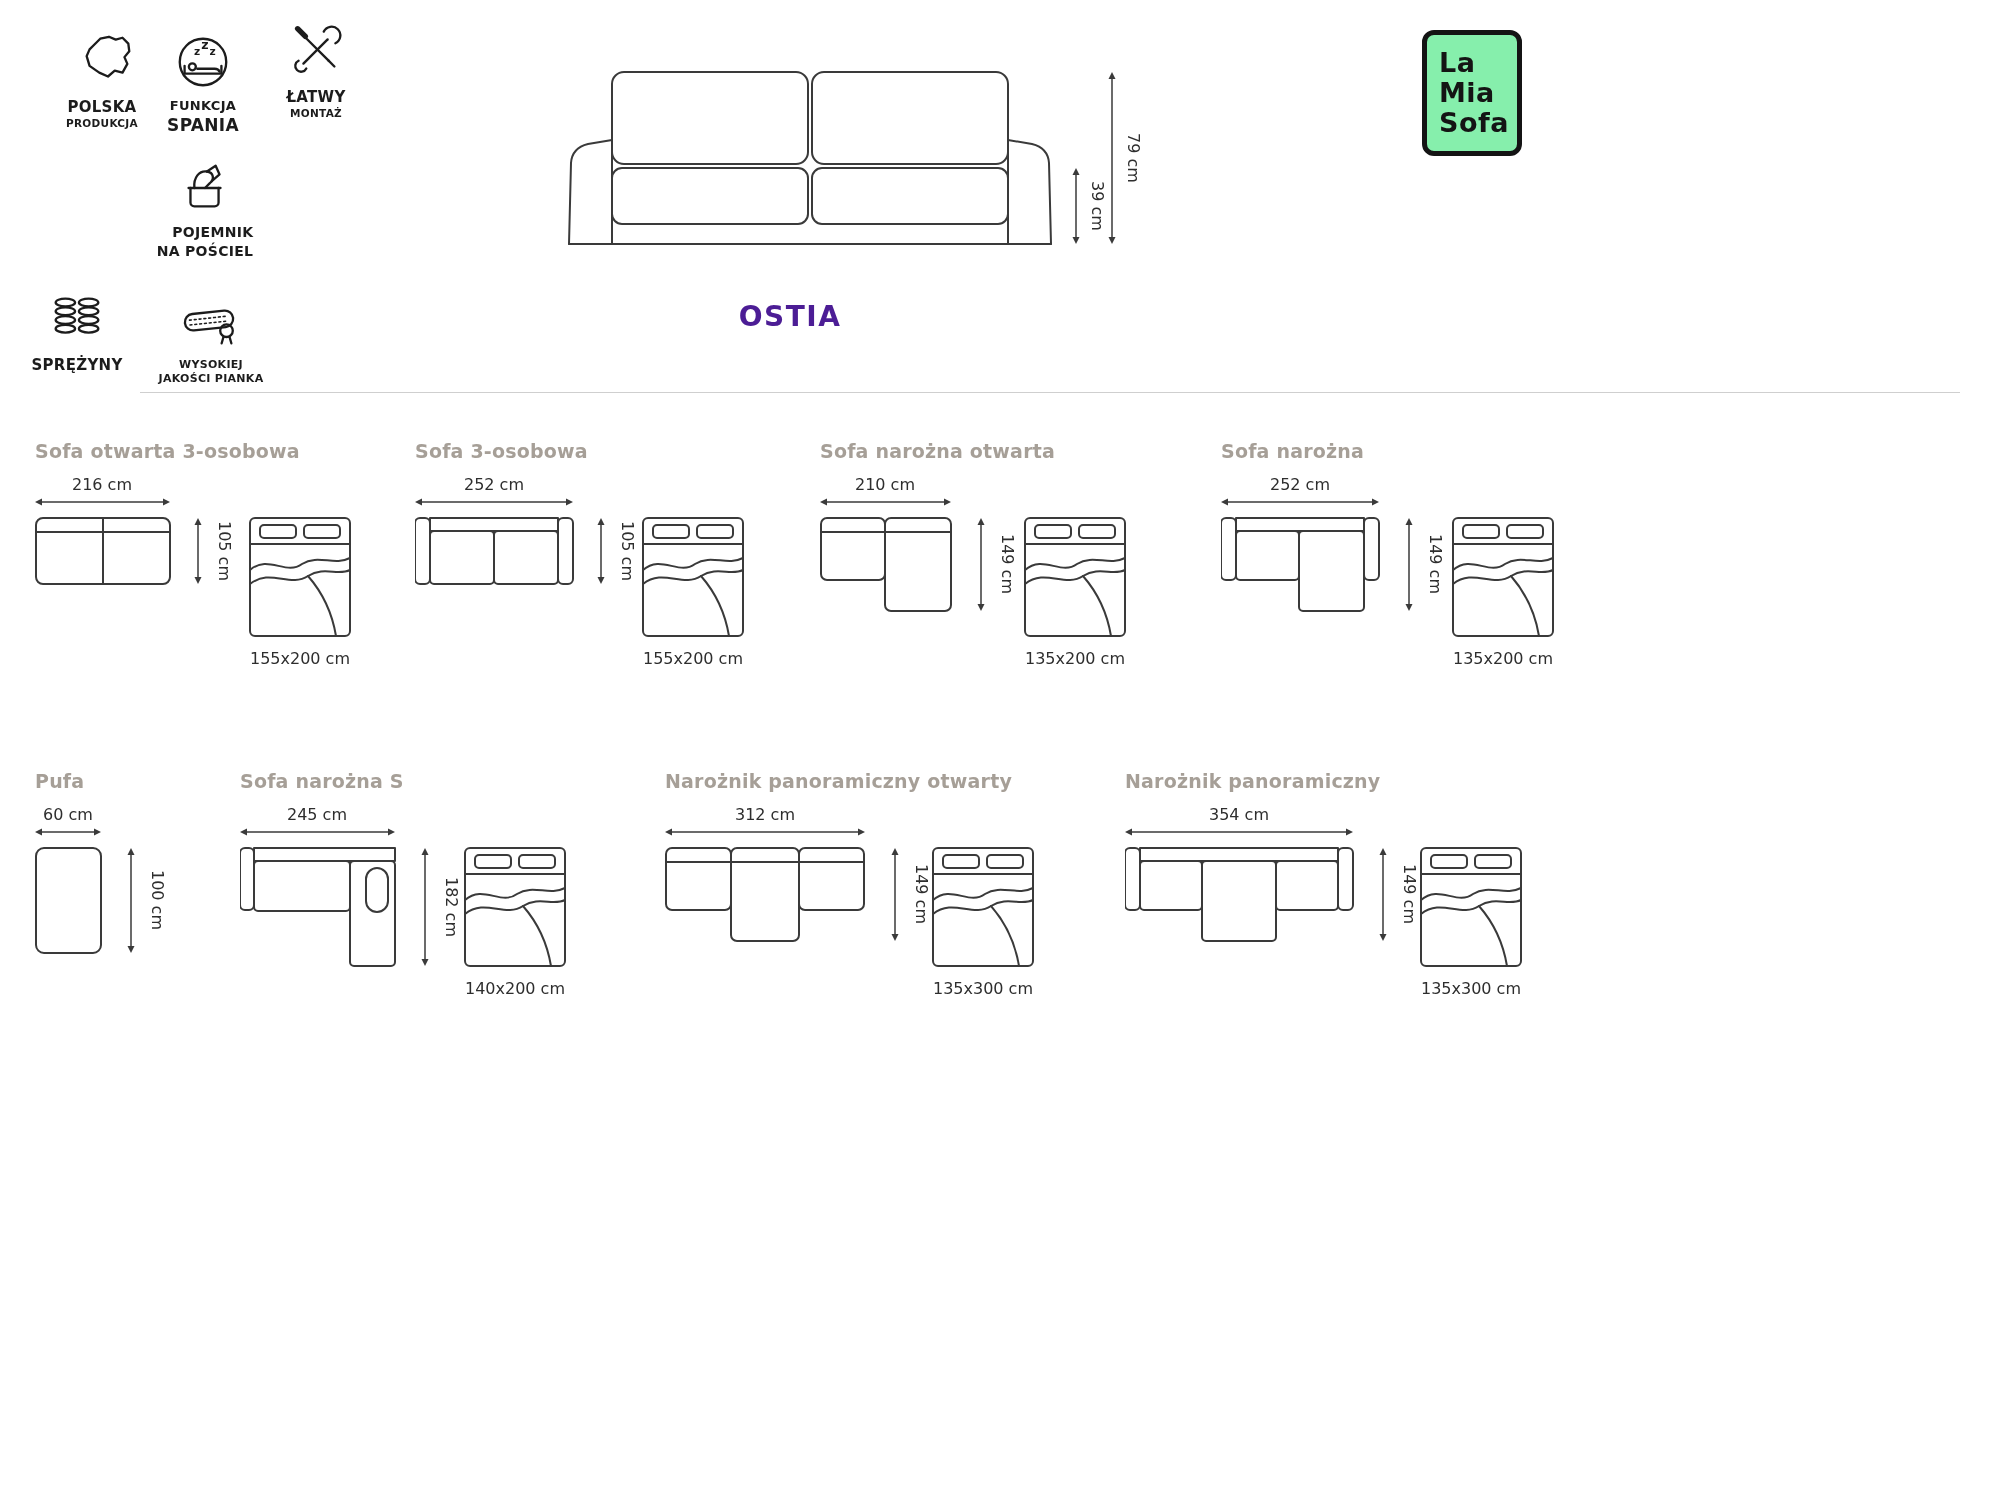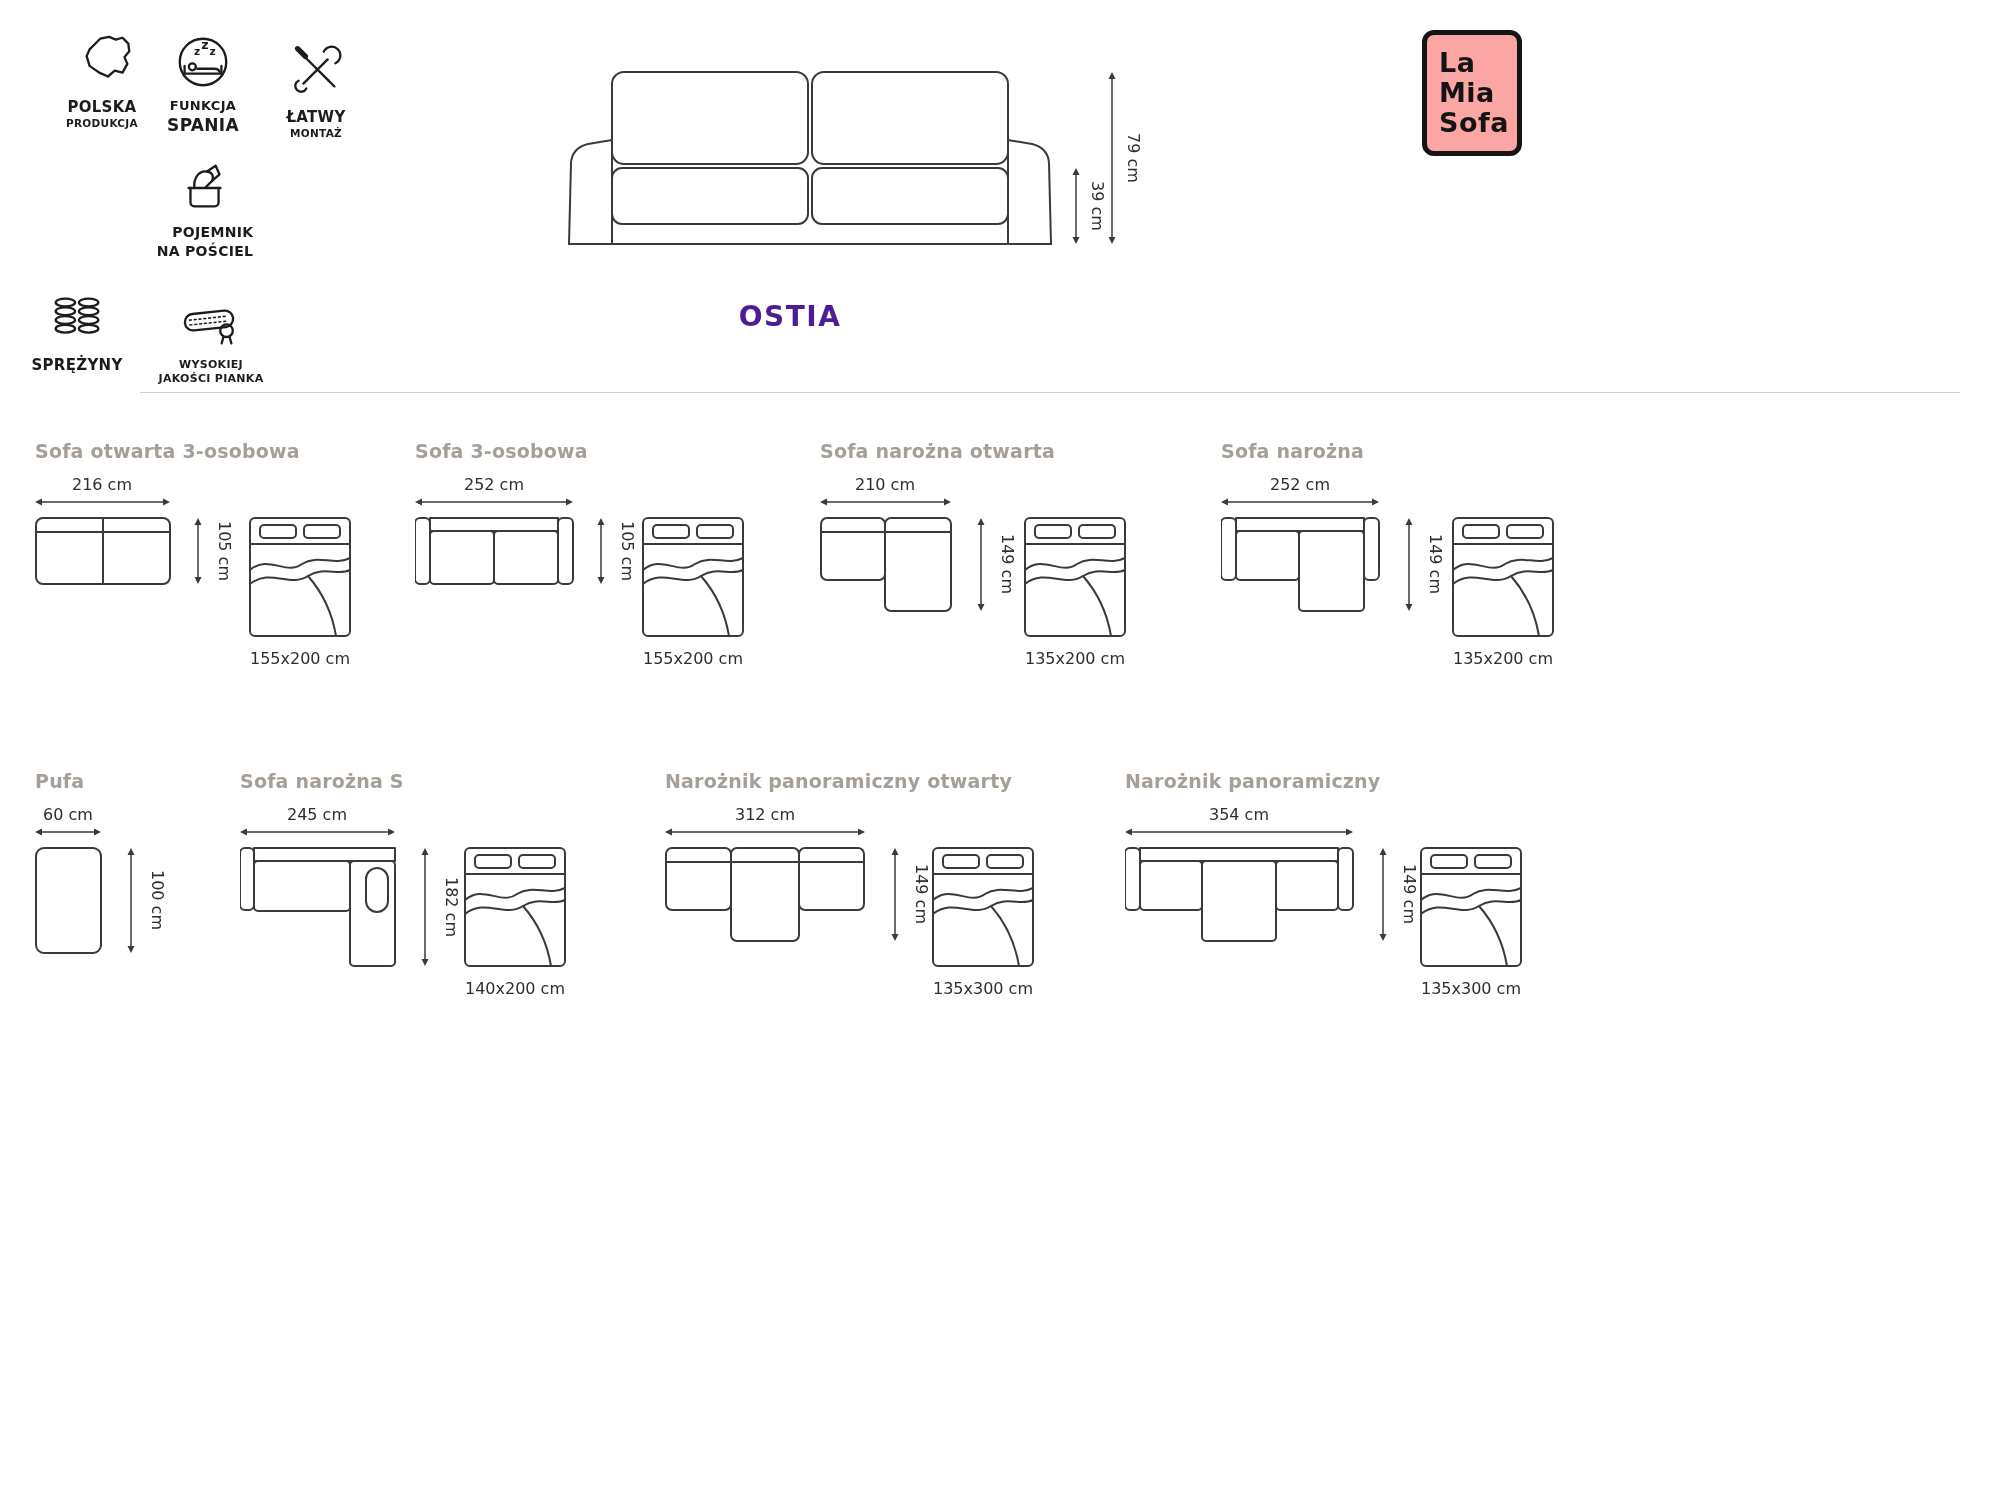--- a/index.html
+++ b/index.html
@@ -20,21 +20,21 @@
   .feat-icon .dash{stroke-dasharray:2 3;stroke-width:1.6;}
   .feat-icon text{fill:var(--ink);font-weight:bold;font-family:"DejaVu Sans",sans-serif;}
   .f-l1{font-weight:700;font-size:15px;letter-spacing:.3px;line-height:1.25;}
   .f-l2{font-weight:700;font-size:10.5px;letter-spacing:.3px;line-height:1.3;}
   .fv-funkcja .f-l1{font-size:13px;}
   .fv-funkcja .f-l2{font-size:17px;font-weight:800;}
   .fv-pojemnik .f-l1,.fv-pojemnik .f-l2{font-size:14px;}
   .fv-small .f-l1,.fv-small .f-l2{font-size:11px;}
 
   
-  .logo{position:absolute;left:1422px;top:30px;width:100px;height:126px;border:5px solid #141414;border-radius:12px;background:#fca5a5;display:flex;flex-direction:column;justify-content:center;padding-left:12px;}
+  .logo{position:absolute;left:1422px;top:30px;width:100px;height:126px;border:5px solid #141414;border-radius:12px;background:#86efac;display:flex;flex-direction:column;justify-content:center;padding-left:12px;}
   .logo div{font-size:27px;font-weight:800;line-height:1.12;color:#141414;letter-spacing:.5px;}
 
   
   .hero-svg{position:absolute;left:520px;top:58px;}
   .product-name{position:absolute;left:520px;top:300px;width:540px;text-align:center;font-size:28px;font-weight:600;letter-spacing:1.5px;color:#4c1d95;}
 
   .divider{position:absolute;left:140px;top:392px;width:1820px;height:1px;background:var(--divider);}
 
   
   .draw{stroke:var(--line);fill:none;stroke-width:2;stroke-linecap:round;stroke-linejoin:round;}
@@ -72,21 +72,21 @@
       <circle class="s" cx="21" cy="38" r="3.6"></circle>
       <path class="s" d="M26,40 h18 q4,0 5,3"></path>
       <path class="s" d="M13,37 v8 M51,37 v8 M13,45 h38"></path>
     </svg>
     <div>
       <div class="f-l1">FUNKCJA</div>
       <div class="f-l2">SPANIA</div>
     </div>
   </div>
 
-  <div class="feature" style="left:260px;top:40px;width:112px;">
+  <div class="feature" style="left:260px;top:20px;width:112px;">
     <svg class="feat-icon" viewBox="0 0 64 64">
       <path class="s thick" d="M13,9 l8,8"></path>
       <path class="s" d="M20,17 L45,42"></path>
       <path class="s" d="M45,42 l6,6"></path>
       <path class="s" d="M40,12 a9,9 0 1,1 12,12"></path>
       <path class="s" d="M44,20 L19,45"></path>
       <path class="s" d="M14,42 a6,6 0 1,0 8,8"></path>
     </svg>
     <div>
       <div class="f-l1">ŁATWY</div>

